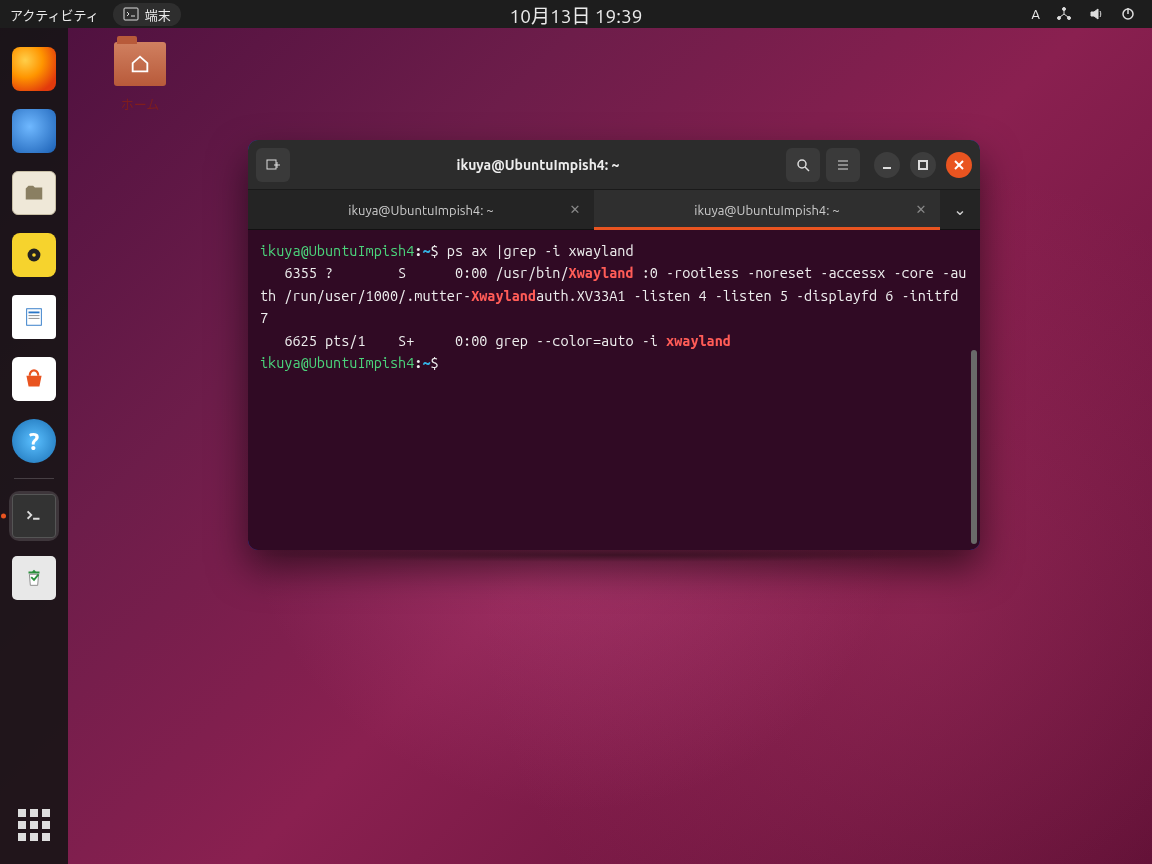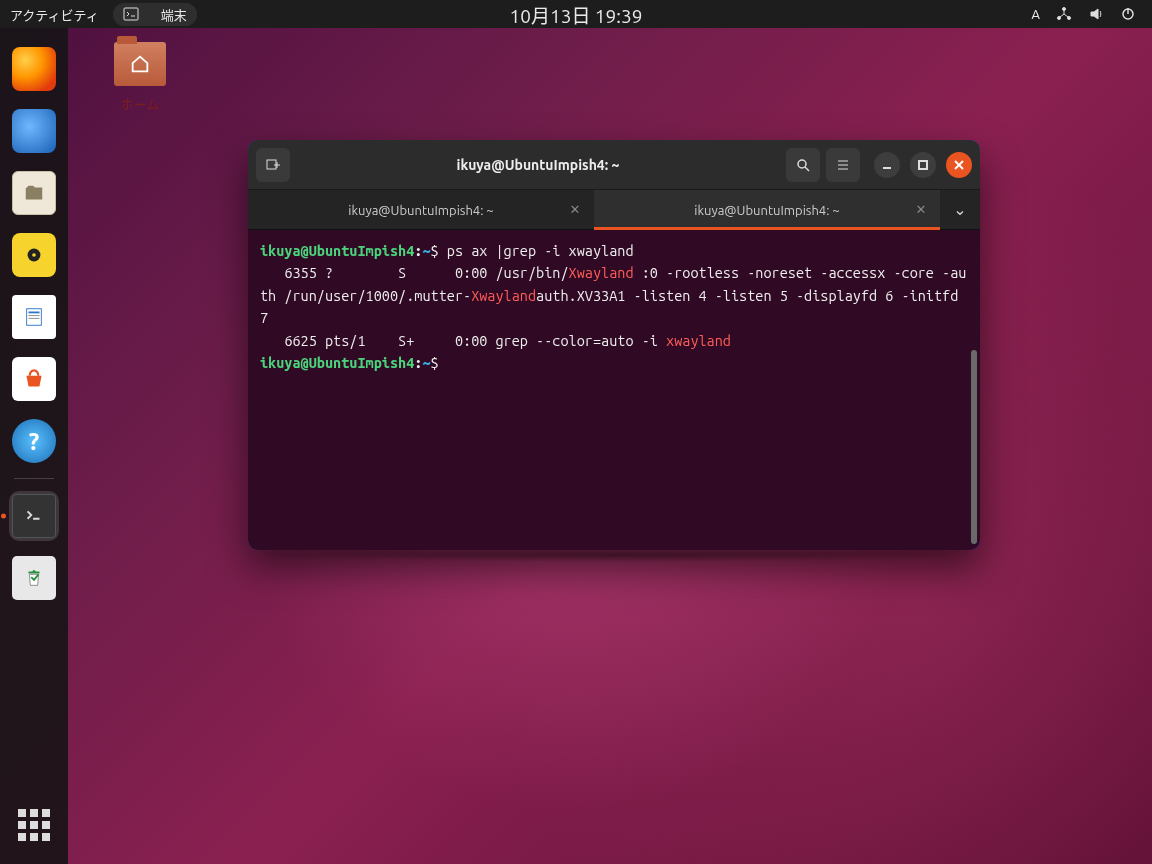--- a/index.html
+++ b/index.html
@@ -15,21 +15,21 @@
 
   
   .topbar {
     position: absolute; top: 0; left: 0; right: 0; height: 28px;
     background: #1d1d1d; display: flex; align-items: center;
     font-size: 13px; color: #eaeaea; z-index: 50;
   }
   .topbar-left { display: flex; align-items: center; gap: 14px; padding-left: 10px; }
   .topbar-center { position: absolute; left: 50%; transform: translateX(-50%); font-size: 19px; }
   .topbar-right { margin-left: auto; display: flex; align-items: center; gap: 16px; padding-right: 16px; }
-  .app-indicator { display: flex; align-items: center; gap: 22px; background: rgba(255,255,255,0.08); padding: 2px 10px; border-radius: 12px; }
+  .app-indicator { display: flex; align-items: center; gap: 6px; background: rgba(255,255,255,0.08); padding: 2px 10px; border-radius: 12px; }
   .tb-icon { display: inline-flex; width: 16px; height: 16px; align-items: center; justify-content: center; }
   .tb-icon svg { width: 16px; height: 16px; fill: #ddd; stroke: #ddd; }
 
   
   .dock {
     position: absolute; top: 28px; left: 0; bottom: 0; width: 68px;
     background: rgba(20,20,20,0.88); display: flex; flex-direction: column;
     align-items: center; padding-top: 10px; z-index: 40;
   }
   .dock-item { width: 50px; height: 50px; margin: 6px 0; display: flex; align-items: center; justify-content: center; border-radius: 10px; position: relative; }
@@ -68,24 +68,24 @@
 
   .tw-tabs { height: 40px; background:#242424; display:flex; border-bottom:1px solid #111; }
   .tw-tab { flex:1; display:flex; align-items:center; justify-content:center; position:relative; font-size:13px; color:#ccc; }
   .tw-tab.active { background:#2f2f2f; }
   .tw-tab.active::after { content:""; position:absolute; left:0; right:0; bottom:-1px; height:3px; background:#e95420; }
   .tw-tab-close { position:absolute; right:10px; top:50%; transform:translateY(-50%); width:18px; height:18px; display:flex; align-items:center; justify-content:center; color:#888; }
   .tw-tab-more { width:40px; display:flex; align-items:center; justify-content:center; color:#ccc; }
 
   .tw-body { flex:1; background:#300a24; padding: 10px 12px; font-family: "Ubuntu Mono","DejaVu Sans Mono",monospace; font-size:14.5px; line-height:1.55; color:#eee; position:relative; overflow:hidden; }
   .tw-body pre { white-space: pre-wrap; word-break: break-all; font-family:inherit; }
-  .token-user { color:#4bd37b; font-weight:bold; }
+  .token-user { color:#4bd37b; font-weight:normal; }
   .token-colon { color:#eee; font-weight:bold; }
   .token-path { color:#34b2e4; font-weight:bold; }
-  .token-hl { color:#ff5c57; font-weight:normal; }
+  .token-hl { color:#ff5c57; font-weight:bold; }
   .scrollbar { position:absolute; right:3px; top:120px; bottom:6px; width:6px; background:#6a6a6a; border-radius:3px; }
 
   .terminal-shadow { position:absolute; left:248px; top:548px; width:732px; height:14px; background:radial-gradient(ellipse at center, rgba(0,0,0,0.35), transparent 70%); z-index:55; }
 
 </style>
 </head>
 <body>
 
 <div class="topbar">
   <div class="topbar-left">

